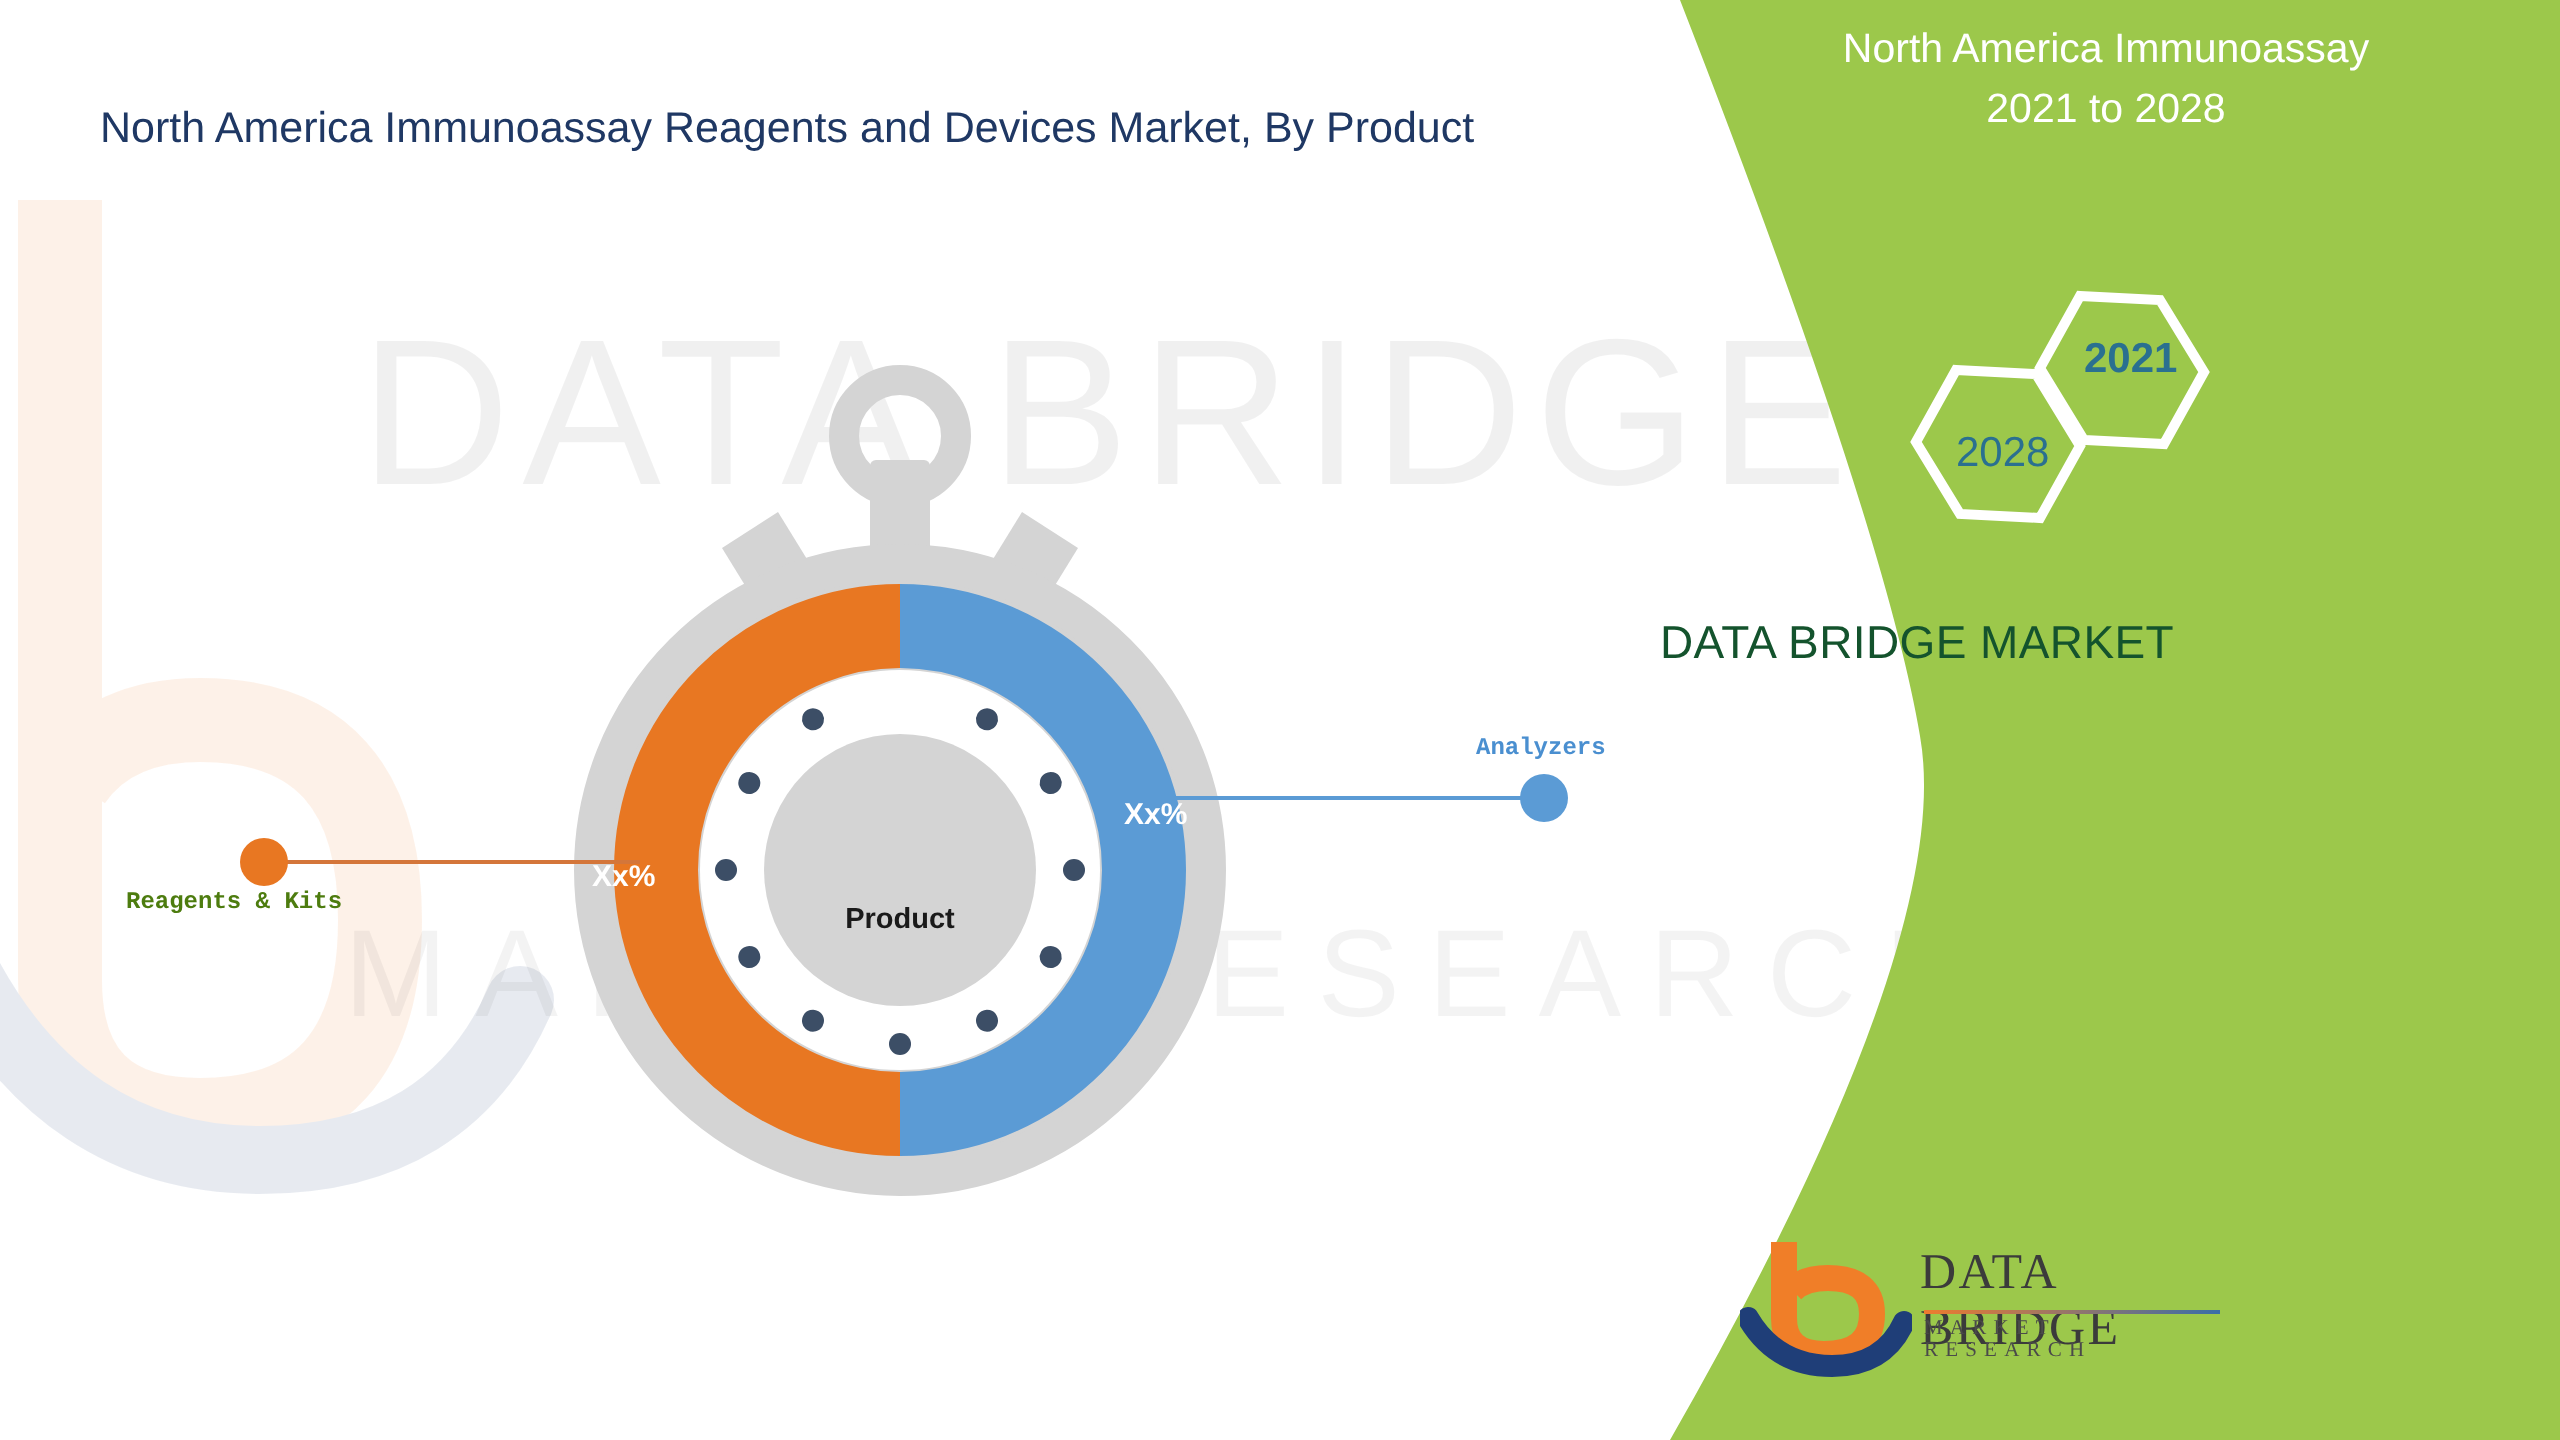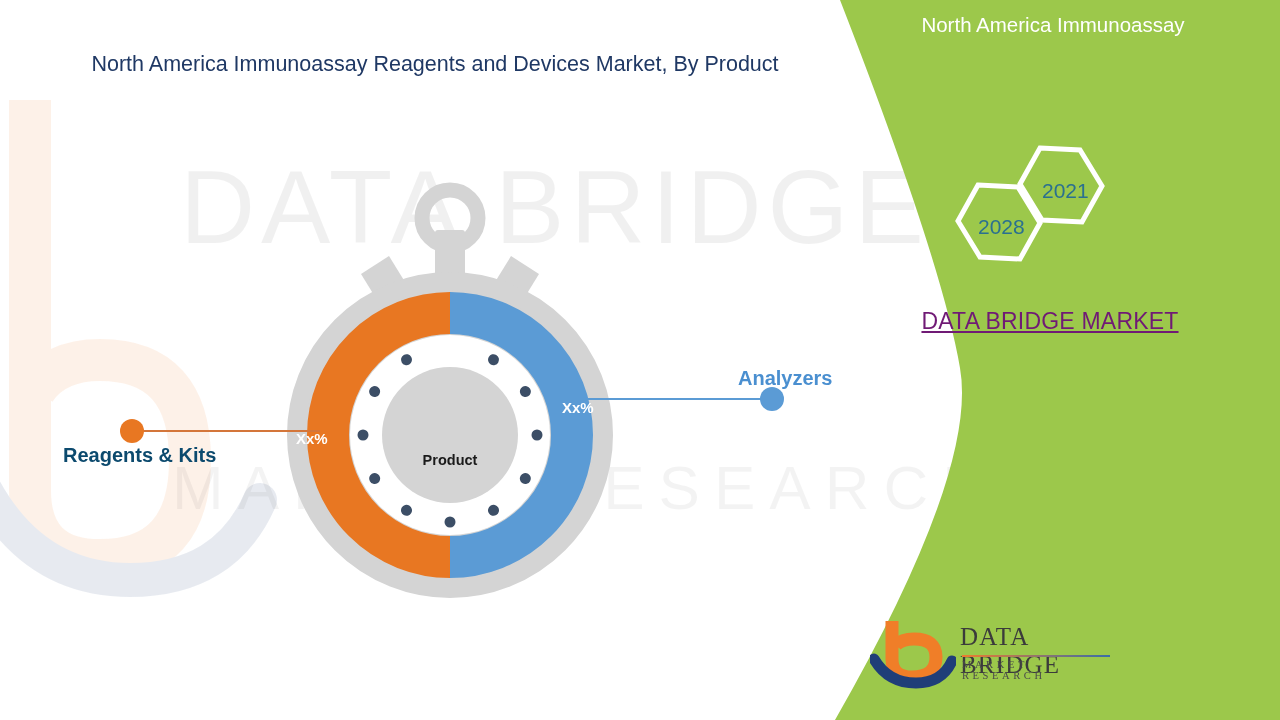--- a/index.html
+++ b/index.html
@@ -52,24 +52,23 @@
     left: -40px;
     top: 60px;
     width: 330px;
     height: 560px;
     opacity: 0.10;
   }
 
   
   .left-title {
     position: absolute;
-    left: 40px;
+    left: 50px;
     top: 48px;
     width: 790px;
-    text-align: center;
     color: #1f3864;
     font-size: 21.5px;
     line-height: 32px;
     font-weight: 400;
   }
 
   
   .green-panel {
     position: absolute;
     right: 0;
@@ -105,35 +104,33 @@
     top: 140px;
     width: 200px;
     height: 150px;
   }
   .hex-label {
     position: absolute;
     color: #2a7090;
     font-size: 21px;
     font-weight: 400;
   }
-  .hex-2021-label { left: 102px; top: 39px; }
+  .hex-2021-label { left: 102px; top: 28px; font-weight: bold; }
   .hex-2028-label { left: 38px; top: 75px; }
 
   .dbmr-name {
     position: absolute;
     left: 20px;
     top: 305px;
     width: 440px;
-    text-align: center;
-    color: #701a75;
+    color: #14532d;
     font-size: 23px;
     line-height: 32px;
     font-weight: 400;
     letter-spacing: 0.2px;
-    text-decoration: underline;
   }
 
   
   .dbr-logo {
     position: absolute;
     left: 60px;
     top: 615px;
     width: 240px;
     height: 80px;
   }
@@ -171,28 +168,29 @@
     position: absolute;
     left: 265px;
     top: 170px;
     width: 370px;
     height: 440px;
   }
 
   
   .callout-label {
     position: absolute;
-    font-size: 20px;
+    font-size: 12px;
     font-weight: bold;
     white-space: nowrap;
+    font-family: Liberation Mono, monospace;
   }
   .callout-reagents {
     left: 63px;
     top: 444px;
-    color: #0c4a6e;
+    color: #4d7c0f;
   }
   .callout-analyzers {
     left: 738px;
     top: 367px;
     color: #4a8fd0;
   }
   .pct-label {
     position: absolute;
     font-size: 15px;
     font-weight: bold;
@@ -286,20 +284,21 @@
   <div class="center-label">Product</div>
 
   <div class="green-panel">
     <svg class="green-inner" viewBox="0 0 470 720" preserveAspectRatio="none">
       <path d="M30 0 L470 0 L470 720 L25 720 Q168 470 150 368 Q132 262 30 0 Z" fill="#9CC84B"></path>
     </svg>
 
     <div class="green-content">
       <div class="gp-title">
         <div>North America Immunoassay</div>
+        <div>2021 to 2028</div>
       </div>
 
       <div class="hexes">
         <svg width="200" height="150" viewBox="0 0 200 150">
           <polygon points="100,8 140,10 162,46 142,82 102,80 80,44" fill="none" stroke="#ffffff" stroke-width="5"></polygon>
           <polygon points="38,45 78,47 100,83 80,119 40,117 18,81" fill="none" stroke="#ffffff" stroke-width="5"></polygon>
         </svg>
         <div class="hex-label hex-2021-label">2021</div>
         <div class="hex-label hex-2028-label">2028</div>
       </div>

